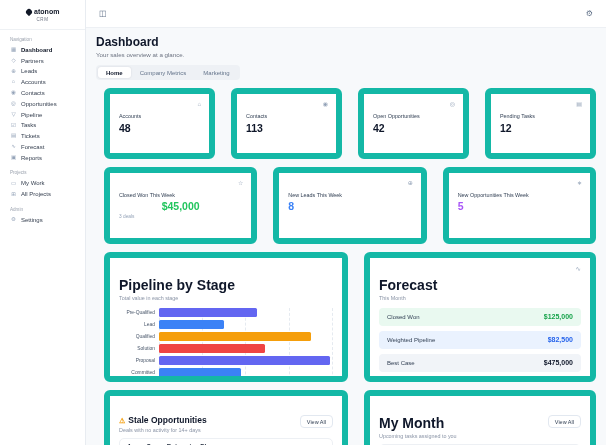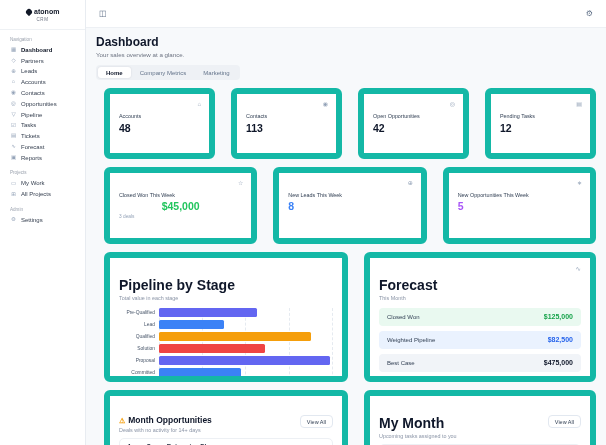--- a/index.html
+++ b/index.html
@@ -320,21 +320,21 @@
         </div>
       </div>
     </div>
 
     
     <div class="grid2">
       <div class="card">
         <div class="list-head">
           <div>
             <div class="card-title" style="font-size:8.5px;">
-              <span class="warn-ic">⚠</span><span>Month Opportunities</span>
+              <span class="warn-ic">⚠</span><span>Stale Opportunities</span>
             </div>
             <div class="card-sub">Deals with no activity for 14+ days</div>
           </div>
           <button class="view-all">View All</button>
         </div>
         <div class="op-item">
           <div>
               <div class="op-title">Acme Corp - Enterprise Plan</div>
                <div class="op-co">Acme Corporation</div>
             </div>

